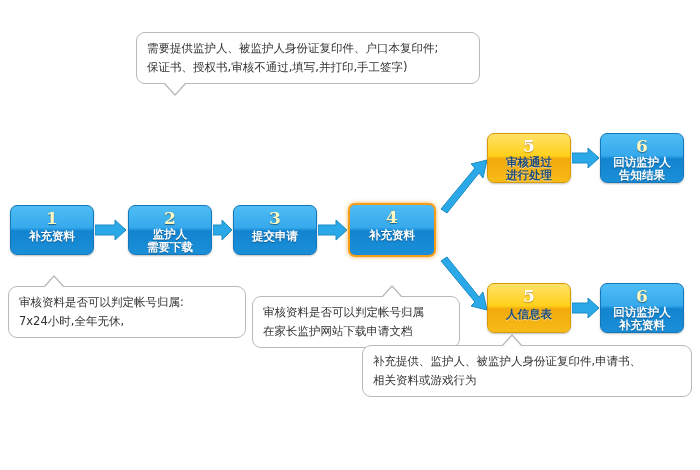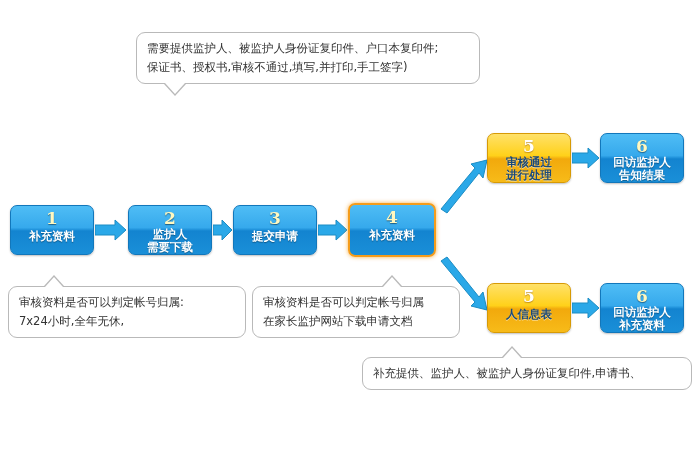--- a/index.html
+++ b/index.html
@@ -76,22 +76,22 @@
   #step3{left:233px;top:205px;}
   #step4{left:348px;top:203px;width:88px;height:54px;}
   #step5a{left:487px;top:133px;}
   #step5b{left:487px;top:283px;}
   #step6a{left:600px;top:133px;}
   #step6b{left:600px;top:283px;}
 
   #bubbleTop{left:136px;top:32px;width:344px;}
   #bubbleMid{left:60px;top:160px;width:188px;}
   #bubbleLeft{left:8px;top:286px;width:238px;}
-  #bubbleCenter{left:252px;top:286px;width:208px;}
-  #bubbleBottom{left:362px;top:345px;width:330px;margin-top:12px;}
+  #bubbleCenter{left:252px;top:296px;width:208px;}
+  #bubbleBottom{left:362px;top:345px;width:330px;}
 </style>
 </head>
 <body>
 
 <div class="stage">
 
   <div class="bubble" id="bubbleTop">
     <p>需要提供监护人、被监护人身份证复印件、户口本复印件;</p>
     <p>保证书、授权书,审核不通过,填写,并打印,手工签字)</p>
     <div class="tail" style="left:28px;bottom:-11px;border-left:10px solid transparent;border-right:10px solid transparent;border-top:11px solid #ffffff;"></div>
@@ -108,20 +108,21 @@
 
   <div class="bubble" id="bubbleCenter">
     <p>审核资料是否可以判定帐号归属</p>
     <p>在家长监护网站下载申请文档</p>
     <div class="tail" style="left:130px;top:-10px;border-left:9px solid transparent;border-right:9px solid transparent;border-bottom:10px solid #ffffff;"></div>
     <div class="tail" style="left:129px;top:-12px;border-left:10px solid transparent;border-right:10px solid transparent;border-bottom:11px solid #b9b9b9;z-index:-1;"></div>
   </div>
 
   <div class="bubble" id="bubbleBottom">
     <p>补充提供、监护人、被监护人身份证复印件,申请书、</p>
+    <p>相关资料或游戏行为</p>
     <div class="tail" style="left:140px;top:-10px;border-left:9px solid transparent;border-right:9px solid transparent;border-bottom:10px solid #ffffff;"></div>
     <div class="tail" style="left:139px;top:-12px;border-left:10px solid transparent;border-right:10px solid transparent;border-bottom:11px solid #b9b9b9;z-index:-1;"></div>
   </div>
 
   <div class="arrow" style="left:95px;top:219px;">
     <svg width="32" height="22" viewBox="0 0 32 22">
       <path d="M0 6 L20 6 L20 1 L31 11 L20 21 L20 16 L0 16 Z" fill="#2aa8e8" stroke="#1b8cc4" stroke-width="1"></path>
     </svg>
   </div>
   <div class="arrow" style="left:213px;top:219px;">

